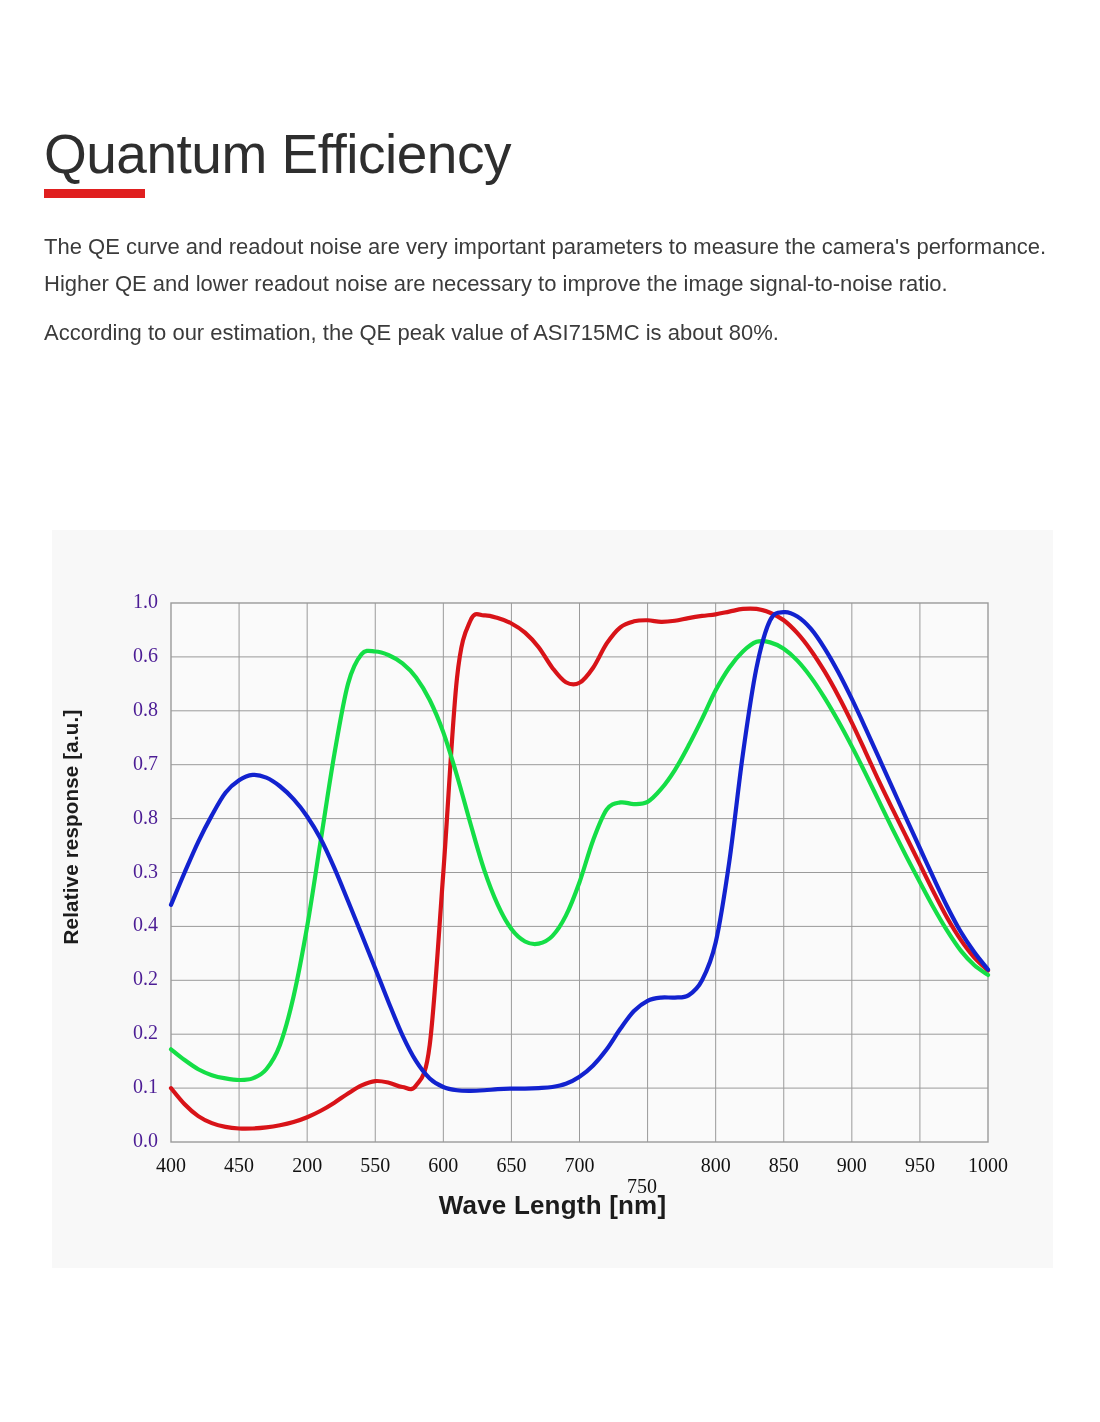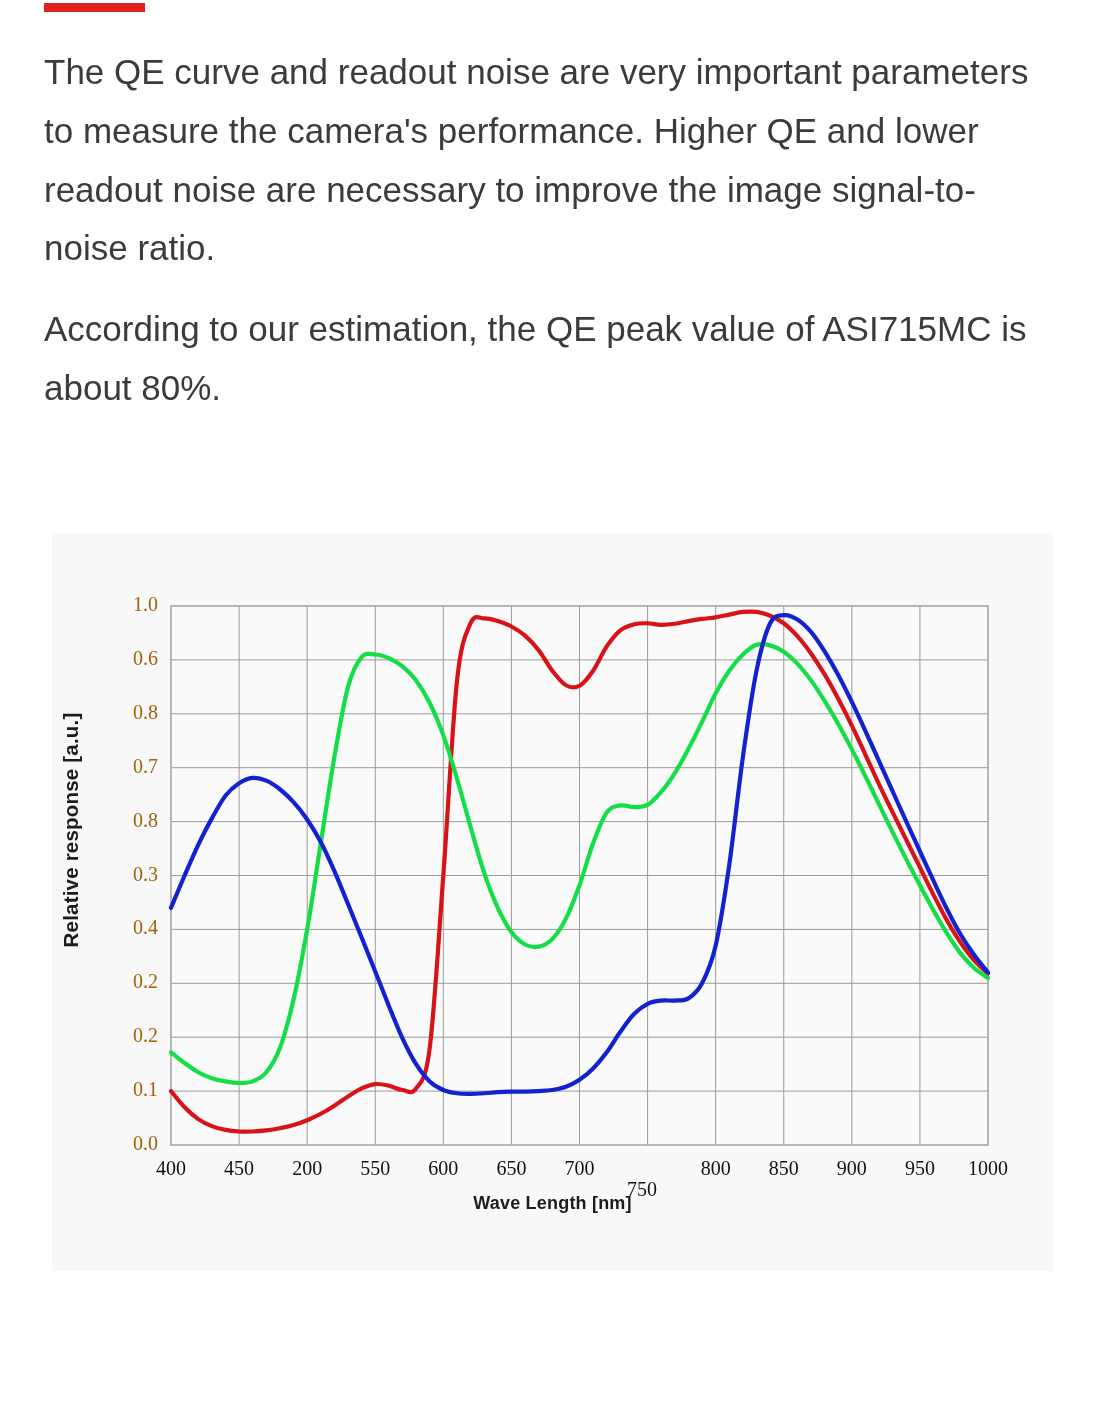--- a/index.html
+++ b/index.html
@@ -33,28 +33,28 @@
     letter-spacing: -0.5px;
   }
   .title-underline {
     width: 101px;
     height: 9px;
     background: #e01f1f;
     margin-top: 3px;
     margin-bottom: 0;
   }
   .para {
-    font-size: 35px;
+    font-size: 22px;
     line-height: 1.68;
     color: #3b3b3b;
     margin: 0;
     font-weight: 400;
   }
   .para.first { margin-top: 31px; }
-  .para.second { margin-top: 22px; }
+  .para.second { margin-top: 12px; }
 
   .chart-card {
     position: absolute;
     left: 52px;
     top: 530px;
     width: 1001px;
     height: 738px;
     background: #f8f8f8;
   }
   .chart-inner {
@@ -73,53 +73,54 @@
     font-weight: 700;
     color: #1c1c1c;
     letter-spacing: 0.2px;
   }
   .x-axis-title {
     position: absolute;
     left: 0;
     right: 0;
     top: 660px;
     text-align: center;
-    font-size: 18px;
+    font-size: 26px;
     font-weight: 700;
     color: #1c1c1c;
     letter-spacing: 0.2px;
   }
   .plot-svg {
     position: absolute;
     left: 0;
     top: 0;
   }
   .ytick {
     position: absolute;
     width: 60px;
     text-align: right;
     font-size: 20px;
-    color: #a16207;
+    color: #4c1d95;
     font-family: "Liberation Serif", serif;
   }
   .xtick {
     position: absolute;
     width: 80px;
     text-align: center;
     font-size: 20px;
     color: #111111;
     font-family: "Liberation Serif", serif;
   }
 </style>
 </head>
 <body>
 
 <div class="page">
 
   <div class="content">
+    <h1 class="page-title">Quantum Efficiency</h1>
     <div class="title-underline"></div>
     <p class="para first">The QE curve and readout noise are very important parameters to measure the camera's performance. Higher QE and lower readout noise are necessary to improve the image signal-to-noise ratio.</p>
     <p class="para second">According to our estimation, the QE peak value of ASI715MC is about 80%.</p>
   </div>
 
   <div class="chart-card">
     <div class="chart-inner">
 
       <div class="y-axis-title">Relative response  [a.u.]</div>
       <div class="x-axis-title">Wave Length [nm]</div>

